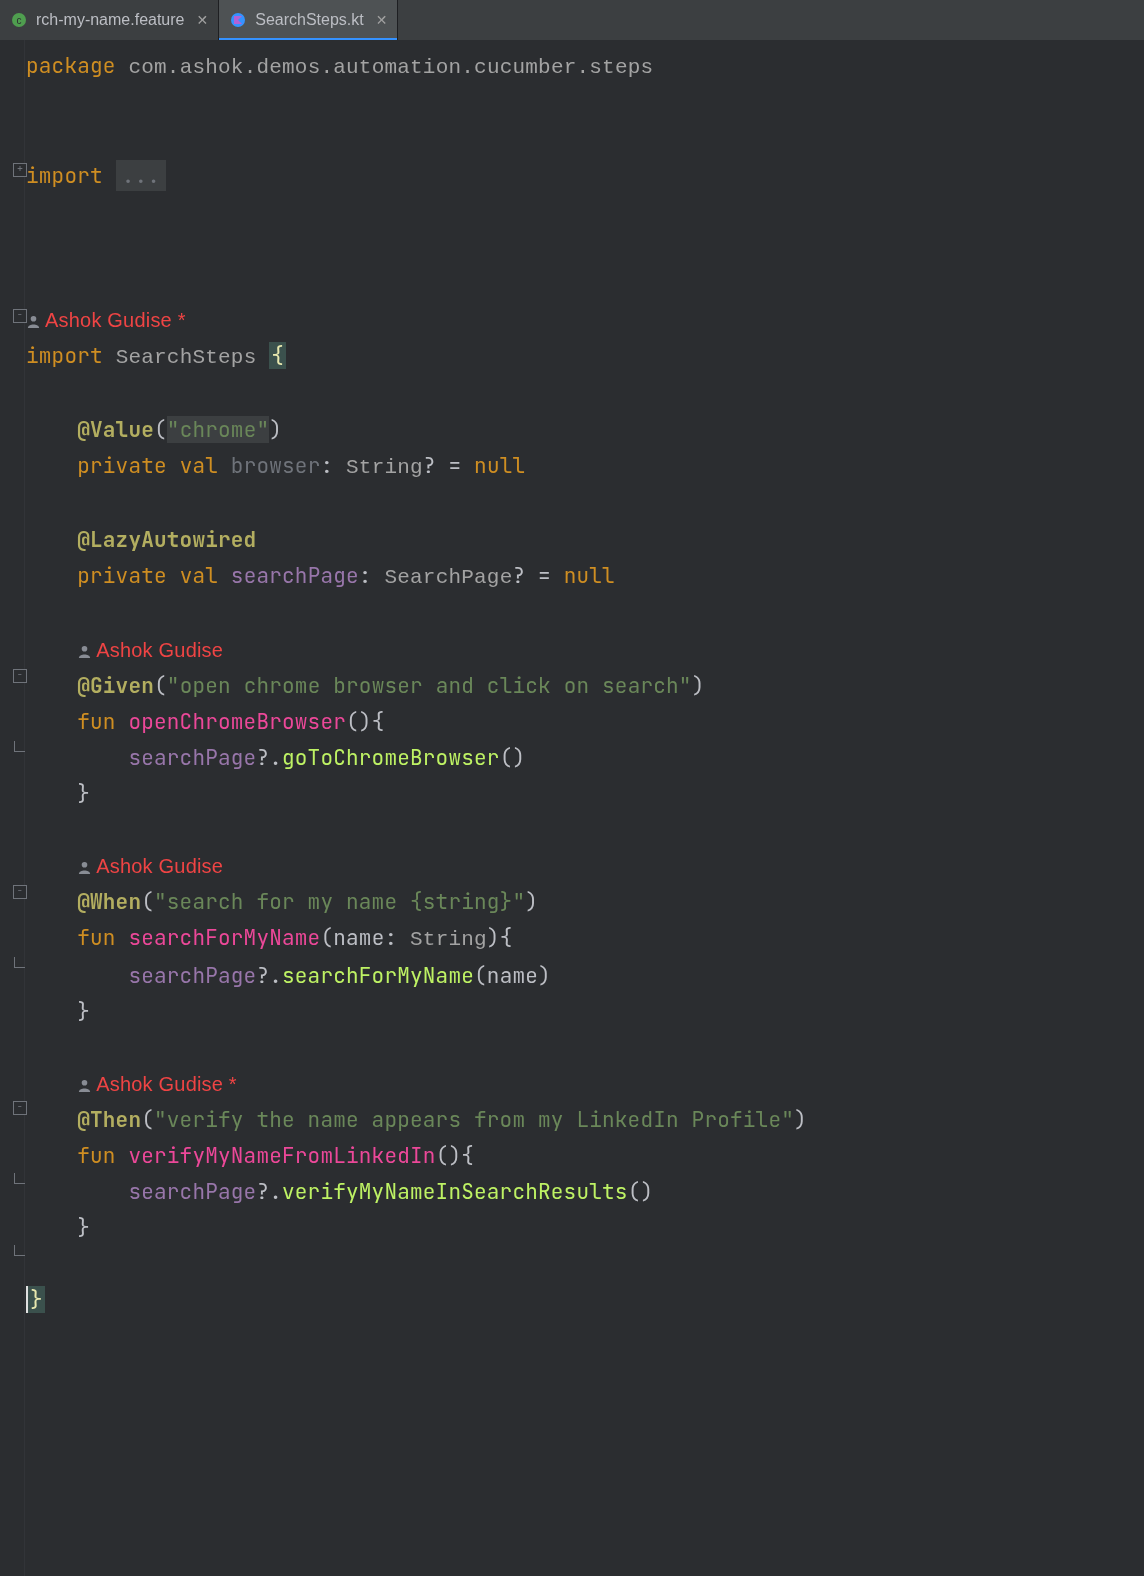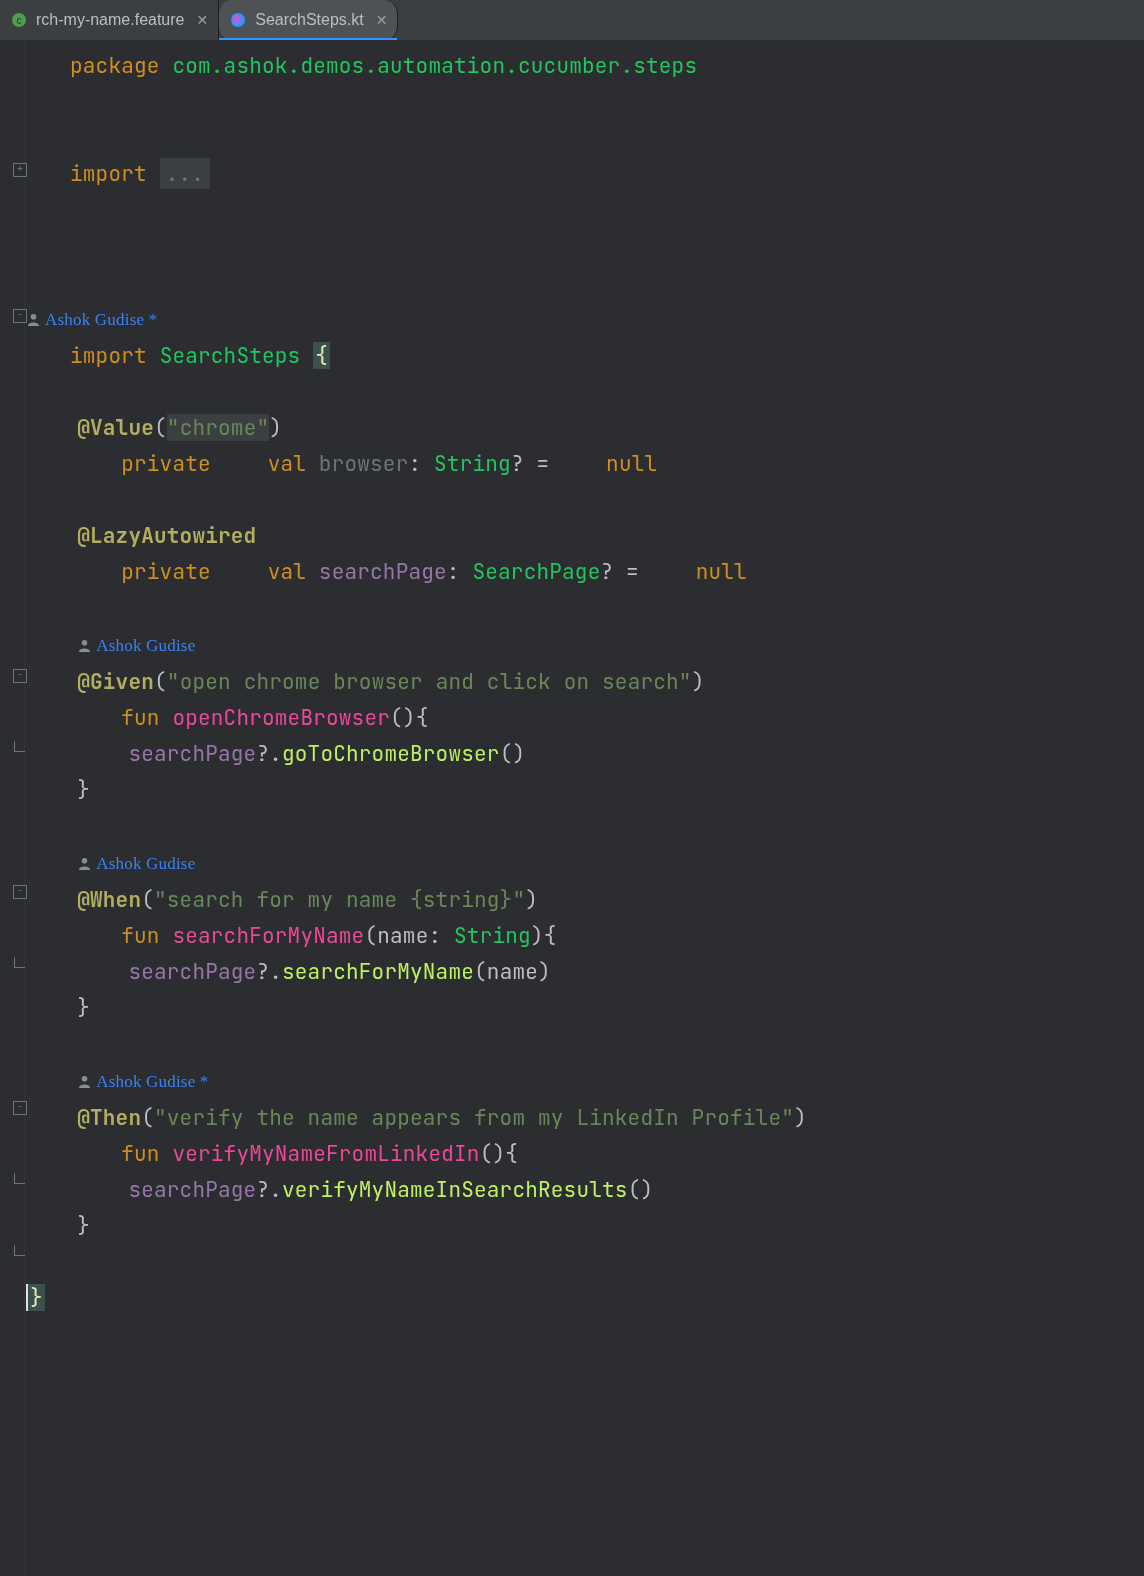--- a/index.html
+++ b/index.html
@@ -28,21 +28,20 @@
     gap: 8px;
     color: #bcbec4;
     font-family: -apple-system, "Segoe UI", sans-serif;
     font-size: 16px;
     border-right: 1px solid #1e1f22;
     background: #3c3f41;
     position: relative;
   }
   .tab.active {
     background: #4e5254;
-    border-radius: 14px;
   }
   .tab.active::after {
     content: "";
     position: absolute;
     left: 0; right: 0; bottom: -1px;
     height: 3px;
     background: #3592ff;
   }
   .tab .icon {
     width: 18px;
@@ -77,29 +76,29 @@
   .code {
     position: absolute;
     top: 8px;
     left: 26px;
     right: 0;
     white-space: pre;
     line-height: 36px;
     letter-spacing: 0.2px;
   }
   
-  .kw   { color: #cf8e22; margin-left: 44px; }
-  .pkg  { color: #22c55e; }
+  .kw   { color: #cf8e22; }
+  .pkg  { color: #a3a3a3; font-family: Liberation Mono, monospace; }
   .dim  { color: #6f737a; }
   .ann  { color: #b3ae60; font-weight: bold; }   
   .str  { color: #6a8759; }
   .fnName { color: #ec4899; text-align: right; }
   .id   { color: #9876aa; }
   .method { color: #bef264; }
-  .author { color: #3b82f6; font-family: Liberation Serif, serif; font-size: 17px;}
+  .author { color: #ef4444; font-family: Liberation Sans, sans-serif; font-size: 20px;}
   .hlbrace { background: #3b514d; color: #e8e8af; padding: 0 2px;}
   .boxed  { background: #3c3f41; padding: 2px 6px; }
   .cursor { border-left: 2px solid #e0e0e0; }
   .selword { background: #3c3f41; }
   
   .fold {
     position: absolute;
     left: 13px;
     width: 12px;
     height: 12px;

